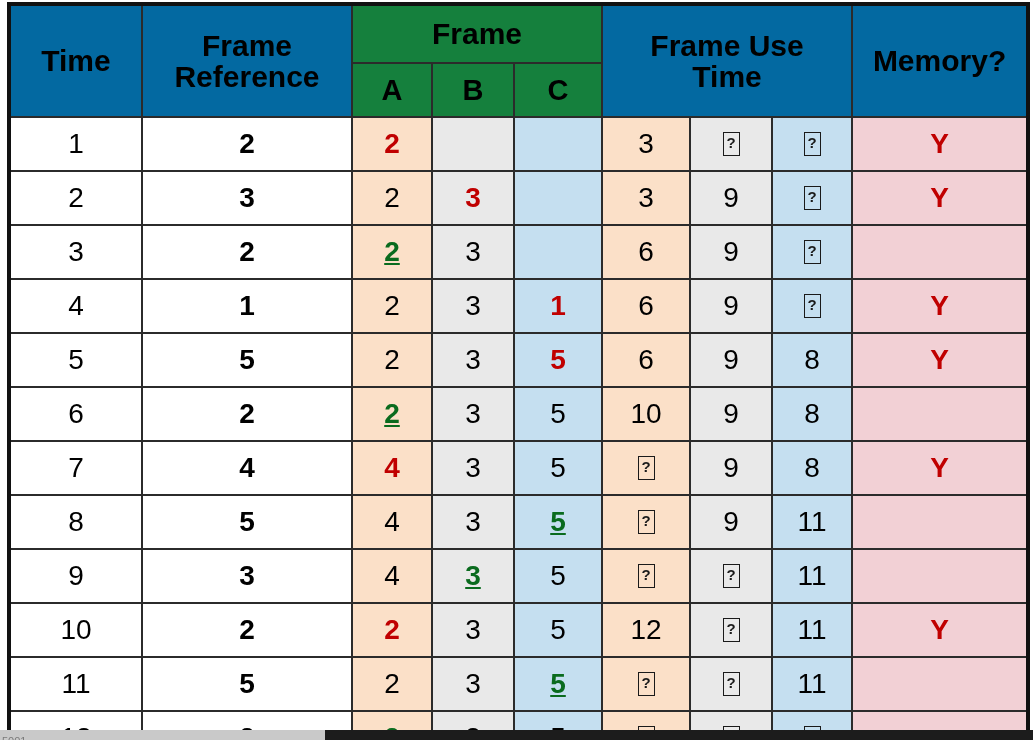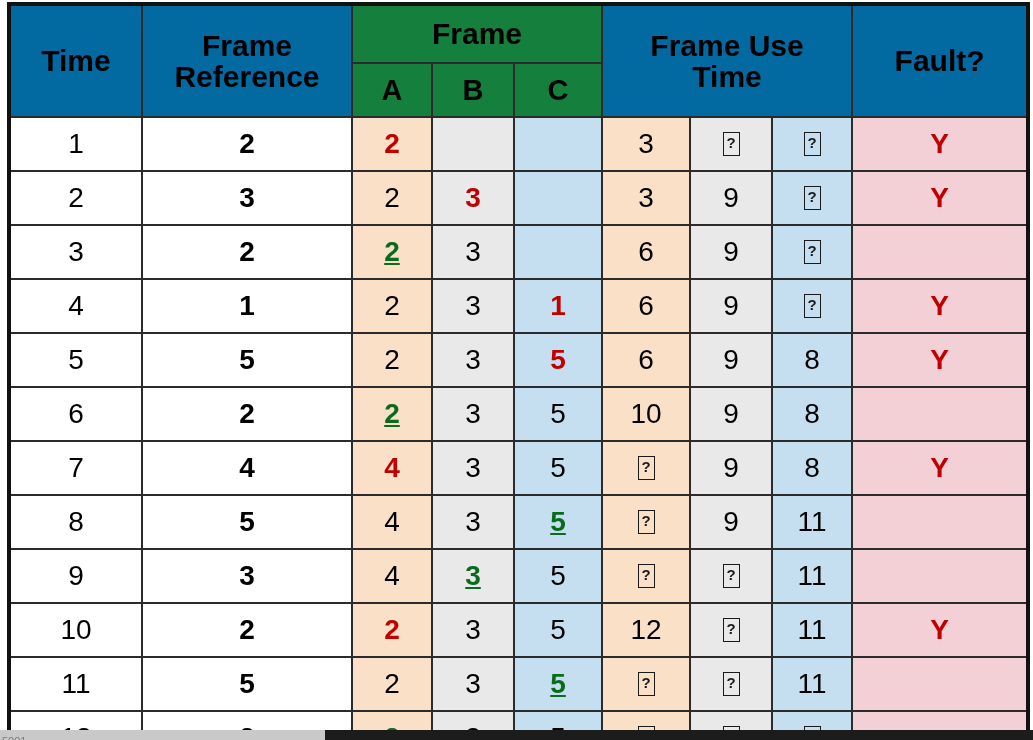--- a/index.html
+++ b/index.html
@@ -187,21 +187,21 @@
         <th class="h-beige h-time" rowspan="2">Time</th>
         <th class="h-beige h-memref" rowspan="2">
           <div>Frame</div>
           <div>Reference</div>
         </th>
         <th class="h-pink h-frame" colspan="3">Frame</th>
         <th class="h-beige h-nextuse" colspan="3" rowspan="2">
           <div>Frame Use</div>
           <div>Time</div>
         </th>
-        <th class="h-beige h-fault" rowspan="2">Fault?</th>
+        <th class="h-beige h-fault" rowspan="2">Memory?</th>
       </tr>
       <tr>
         <th class="h-pink h-sub">A</th>
         <th class="h-pink h-sub">B</th>
         <th class="h-pink h-sub">C</th>
       </tr>
     </thead>
 
     <tbody id="table-body">
         <tr>

